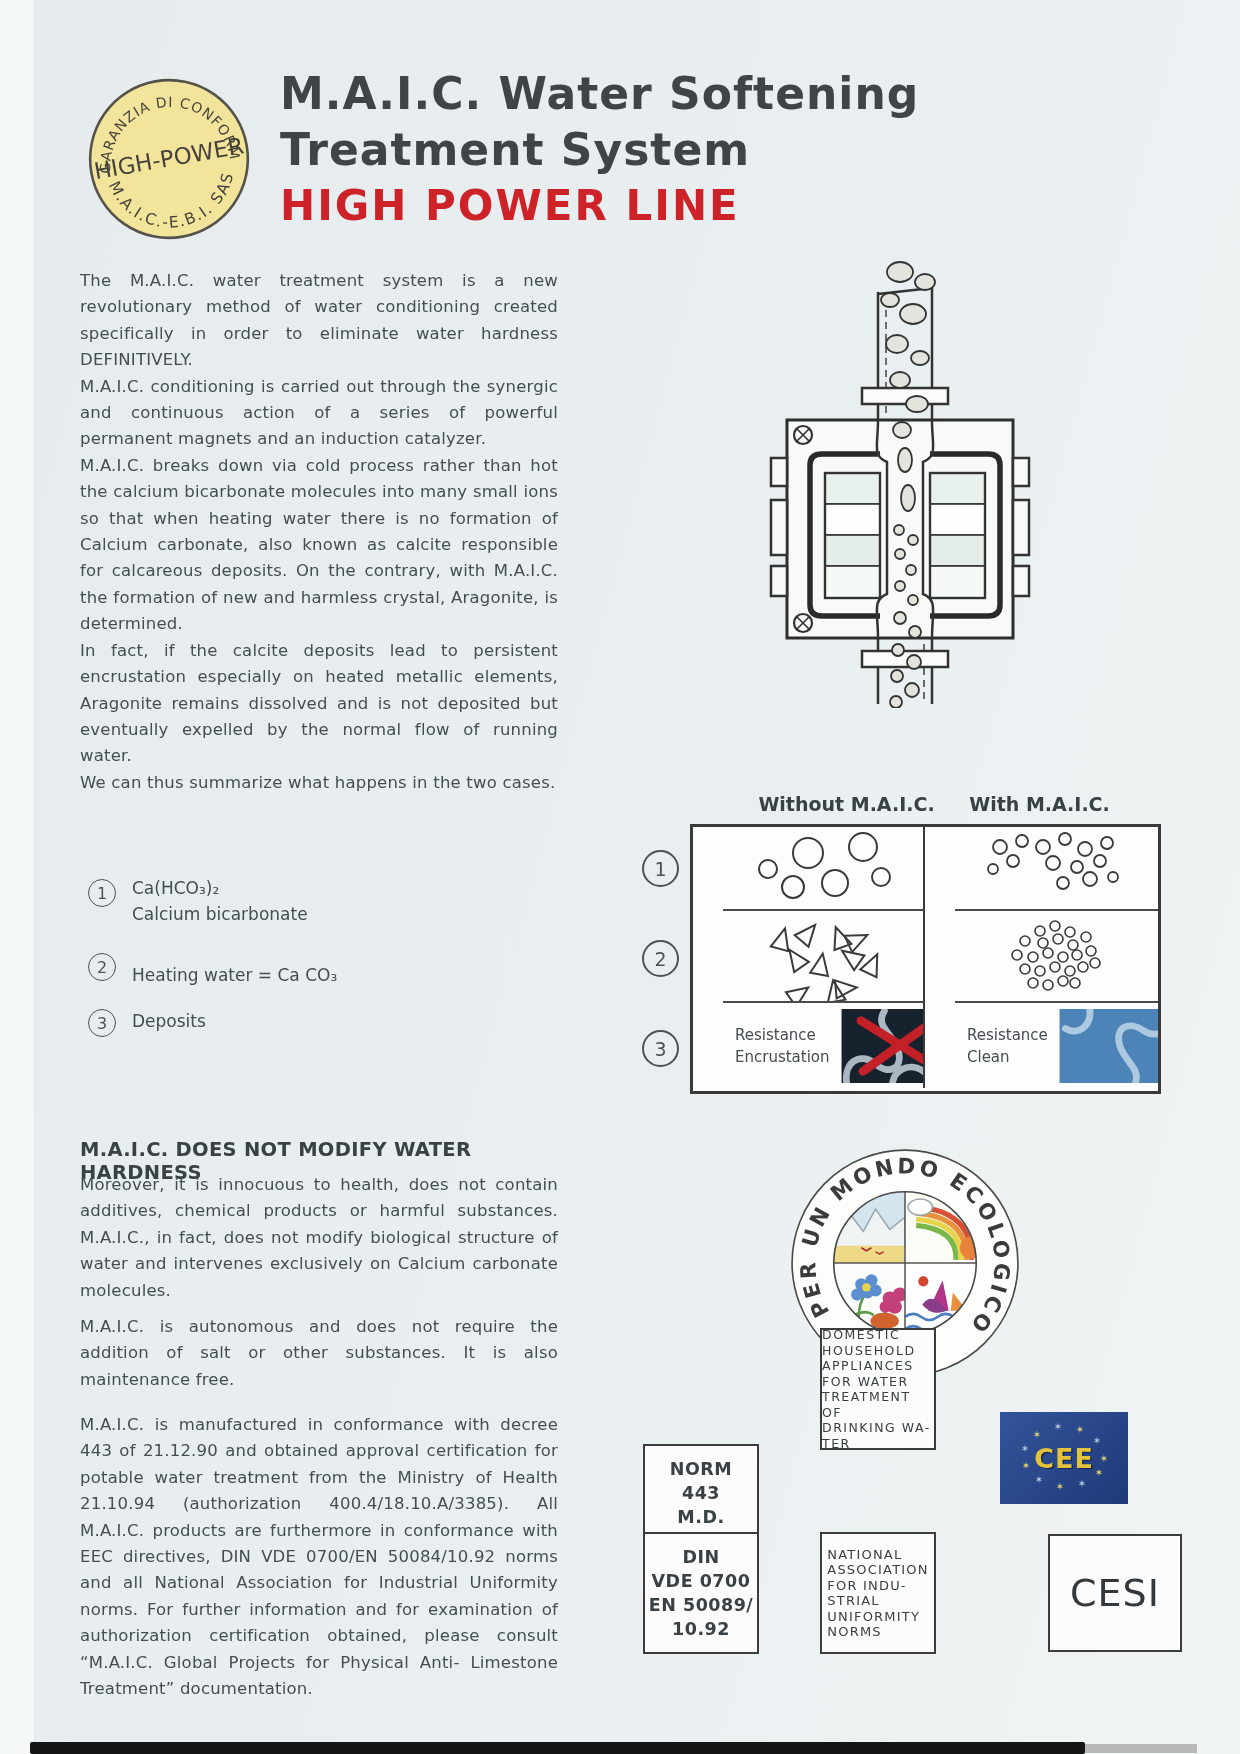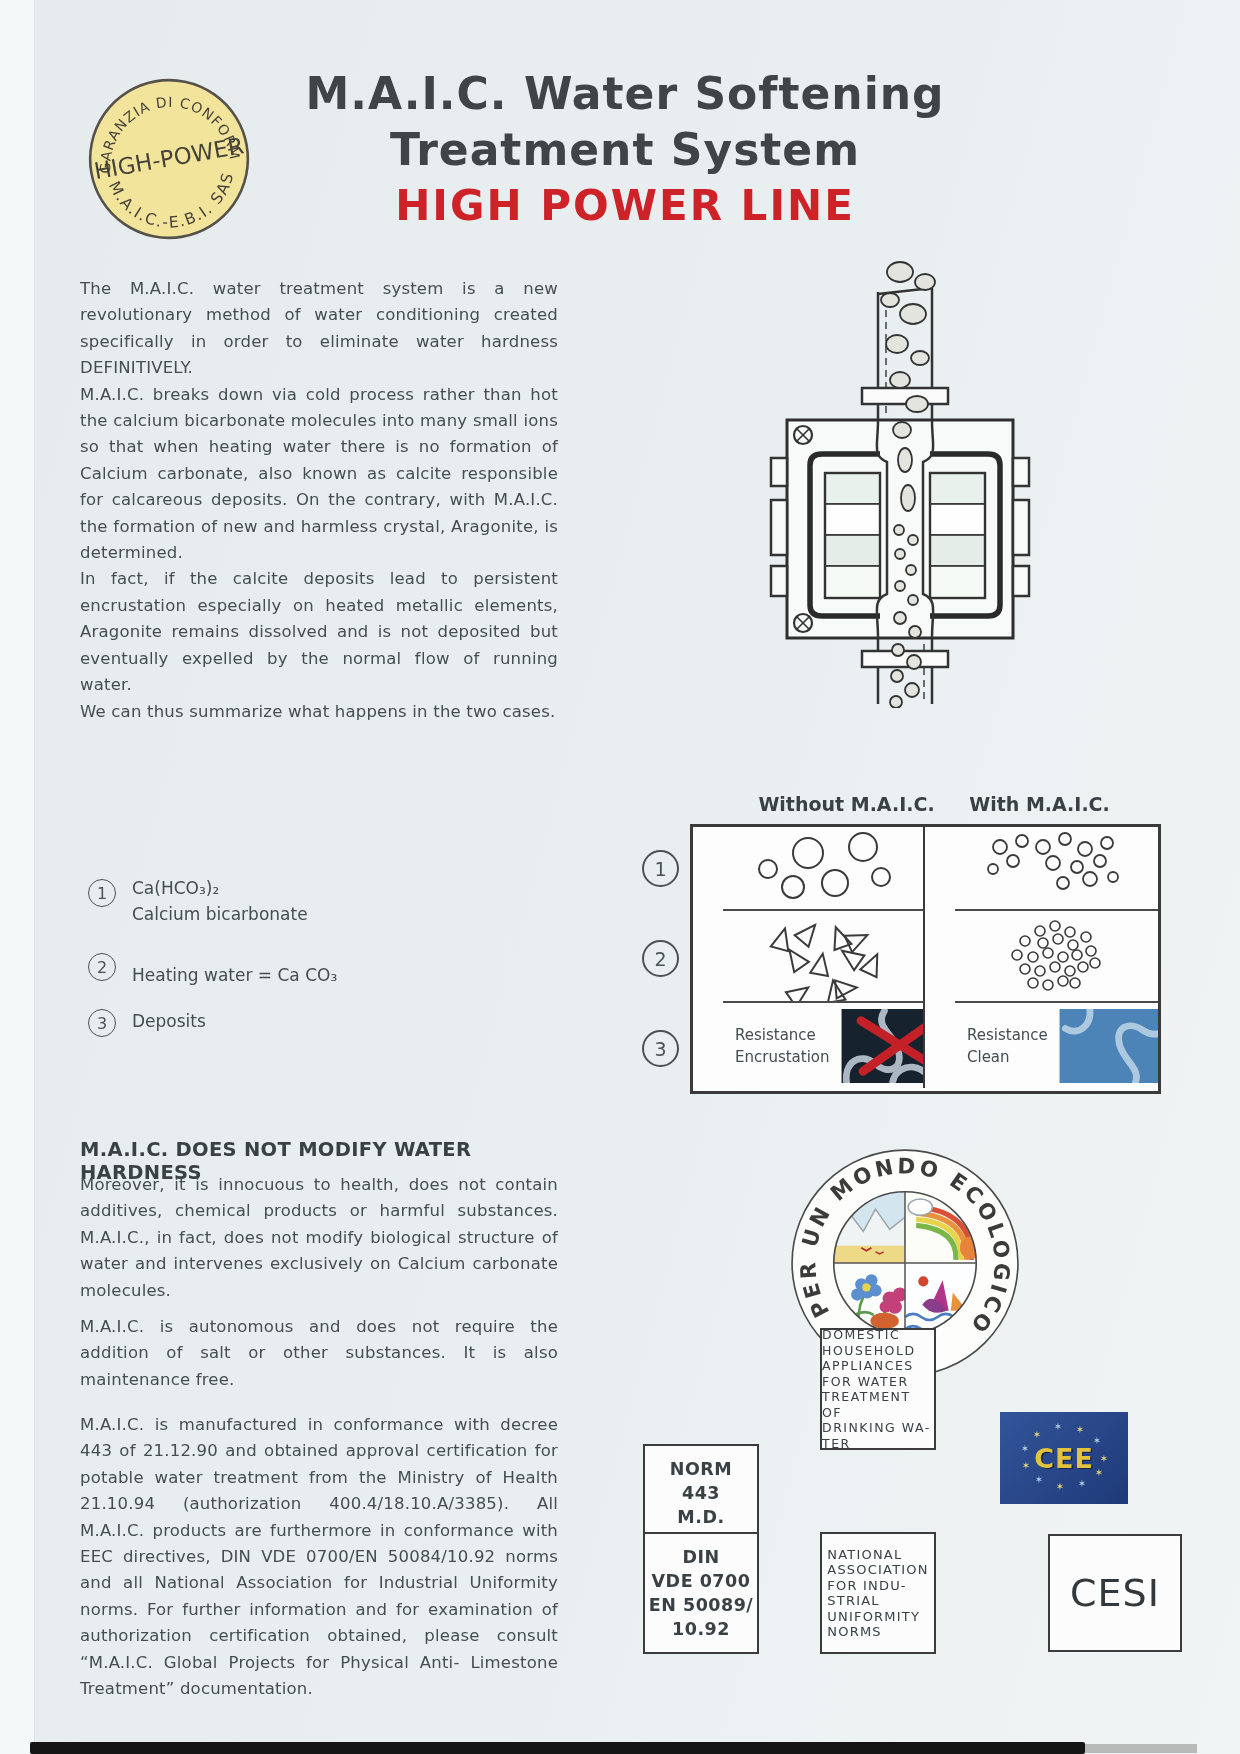--- a/index.html
+++ b/index.html
@@ -3,21 +3,21 @@
 <meta charset="utf-8">
 <style>
   html,body{margin:0;padding:0;background:#cfd4d6;}
   .page{position:relative;width:1240px;height:1754px;overflow:hidden;
         background:linear-gradient(105deg,#e6ecee 0%,#e9eff1 55%,#f1f4f4 100%);
         font-family:"DejaVu Sans",sans-serif;color:#434b4f;}
   .abs{position:absolute;}
   .edge-strip{left:0;top:0;width:34px;height:1754px;background:#f5f8f9;border-right:1px solid #dfe5e7;}
 
   
-  .title-block{left:280px;top:66px;width:690px;text-align:center;}
+  .title-block{left:280px;top:66px;width:690px;text-align:left;}
   .title-line{font-size:44px;font-weight:bold;color:#3f4547;letter-spacing:1px;line-height:56px;}
   .title-accent{font-size:42px;font-weight:bold;letter-spacing:2px;line-height:52px;margin-top:2px;}
 
   
   .col{width:478px;text-align:justify;}
   .body-text{font-size:16.5px;line-height:26.4px;letter-spacing:.2px;color:#454d51;}
   .body-text p{margin:0;}
   .section-heading{font-size:19.5px;font-weight:bold;color:#3a4144;letter-spacing:.3px;}
 
   
@@ -78,22 +78,23 @@
       </text>
     </svg>
   </div>
 
   <div class="abs title-block">
     <div class="title-line">M.A.I.C. Water Softening</div>
     <div class="title-line">Treatment System</div>
     <div class="title-accent" style="color:#cd2328;">HIGH POWER LINE</div>
   </div>
 
-  <div class="abs col body-text" style="left:80px;top:268px;margin-top:8px;">
+  <div class="abs col body-text" style="left:80px;top:268px;">
     <p>The M.A.I.C. water treatment system is a new revolutionary method of water conditioning created specifically in order to eliminate water hardness DEFINITIVELY.</p>
+    <p>M.A.I.C. conditioning is carried out through the synergic and continuous action of a series of powerful permanent magnets and an induction catalyzer.</p>
     <p>M.A.I.C. breaks down via cold process rather than hot the calcium bicarbonate molecules into many small ions so that when heating water there is no formation of Calcium carbonate, also known as calcite responsible for calcareous deposits. On the contrary, with M.A.I.C. the formation of new and harmless crystal, Aragonite, is determined.</p>
     <p>In fact, if the calcite deposits lead to persistent encrustation especially on heated metallic elements, Aragonite remains dissolved and is not deposited but eventually expelled by the normal flow of running water.</p>
     <p style="text-align:left;">We can thus summarize what happens in the two cases.</p>
   </div>
 
   <div class="abs" style="left:750px;top:258px;">
     <svg width="310" height="450" viewBox="0 0 310 450">
       <g stroke="#333" stroke-width="2.5" fill="none">
         <line x1="128" y1="34" x2="128" y2="162"></line>
         <line x1="182" y1="30" x2="182" y2="162"></line>

